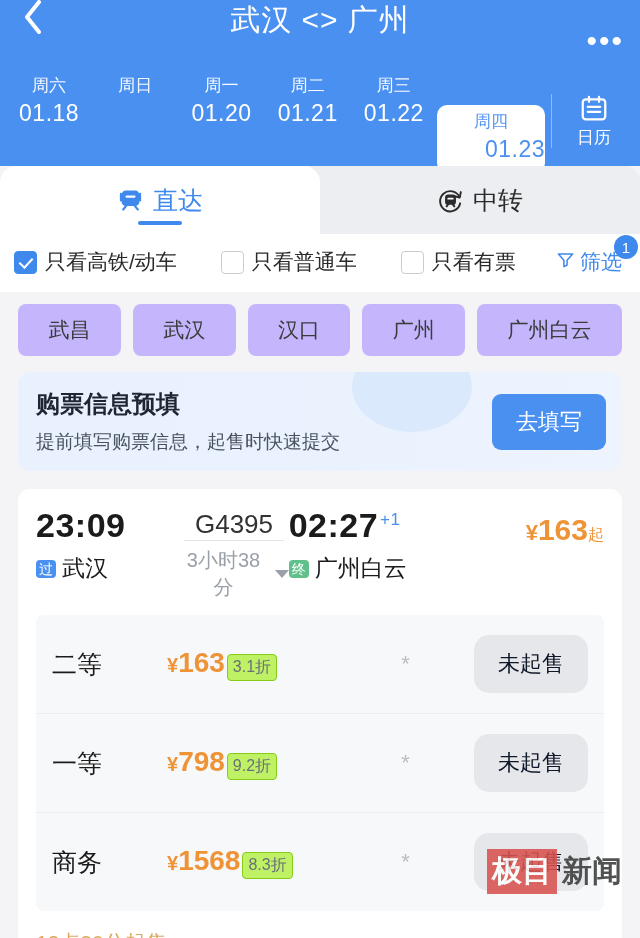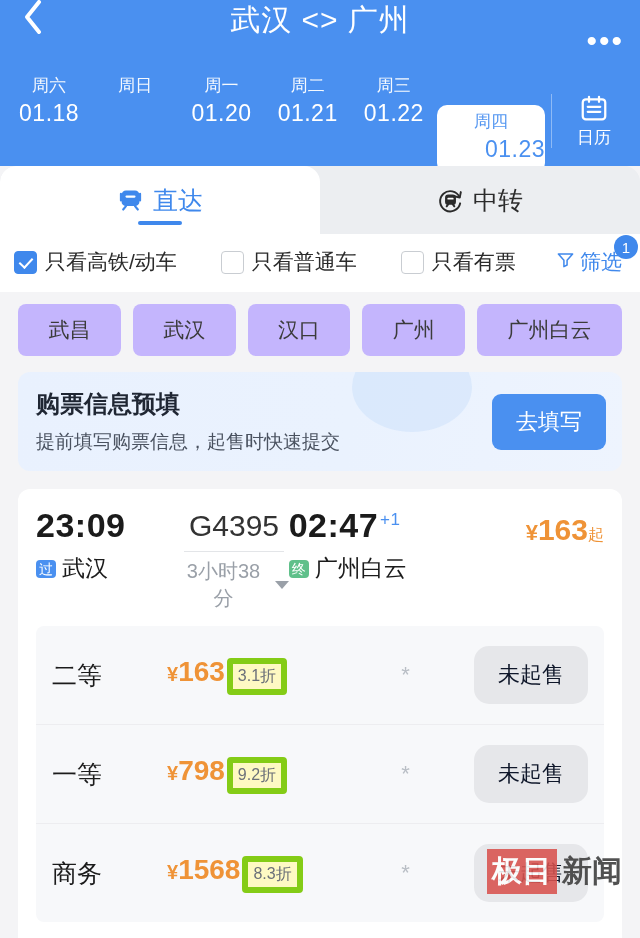--- a/index.html
+++ b/index.html
@@ -290,21 +290,21 @@
     font-size: 14px;
     color: #ffffff;
     border-radius: 4px;
     padding: 2px 3px;
     line-height: 1;
     flex: 0 0 auto;
   }
   .sbadge.pass { background: #4a90f0; }
   .sbadge.end { background: #5fc08a; }
 
-  .train-no { font-size: 30px; color: #333333; margin-bottom: 8px; }
+  .train-no { font-size: 26px; color: #333333; }
   .mid-line {
     height: 1px;
     background: #e3e5e8;
     margin: 0 auto 6px;
     width: 100px;
   }
   .duration {
     font-size: 20px;
     color: #9aa0a8;
     display: flex;
@@ -351,24 +351,24 @@
   }
   .seat-price .amt {
     font-size: 28px;
     font-weight: bold;
     color: #ef9337;
   }
   .seat-price .amt .yen { font-size: 20px; }
   .discount {
     font-size: 16px;
     color: #6b7079;
-    border: 6px solid #84cc16;
+    border: 1px solid #84cc16;
     border-radius: 4px;
     padding: 2px 5px;
-    background: #fef9c3;
+    background: #bef264;
   }
   .seat-qty {
     flex: 1 1 auto;
     text-align: center;
     font-size: 22px;
     color: #b9bec5;
     padding-right: 60px;
   }
   .seat-btn {
     width: 114px;
@@ -554,21 +554,21 @@
         <div class="train-no">G4395</div>
         <div class="mid-line"></div>
         <div class="duration">
           <span>3小时38分</span>
           <span class="caret"></span>
         </div>
       </div>
 
       <div class="col-arr">
         <div class="time">
-          <span>02:47</span><span class="plus">+1</span>
+          <span>02:27</span><span class="plus">+1</span>
         </div>
         <div class="station-line">
           <span class="sbadge end">终</span>
           <span>广州白云</span>
         </div>
       </div>
 
       <div class="col-price">
         <div class="price-from">
           <span class="yen">¥</span><span>163</span><span class="qi">起</span>

